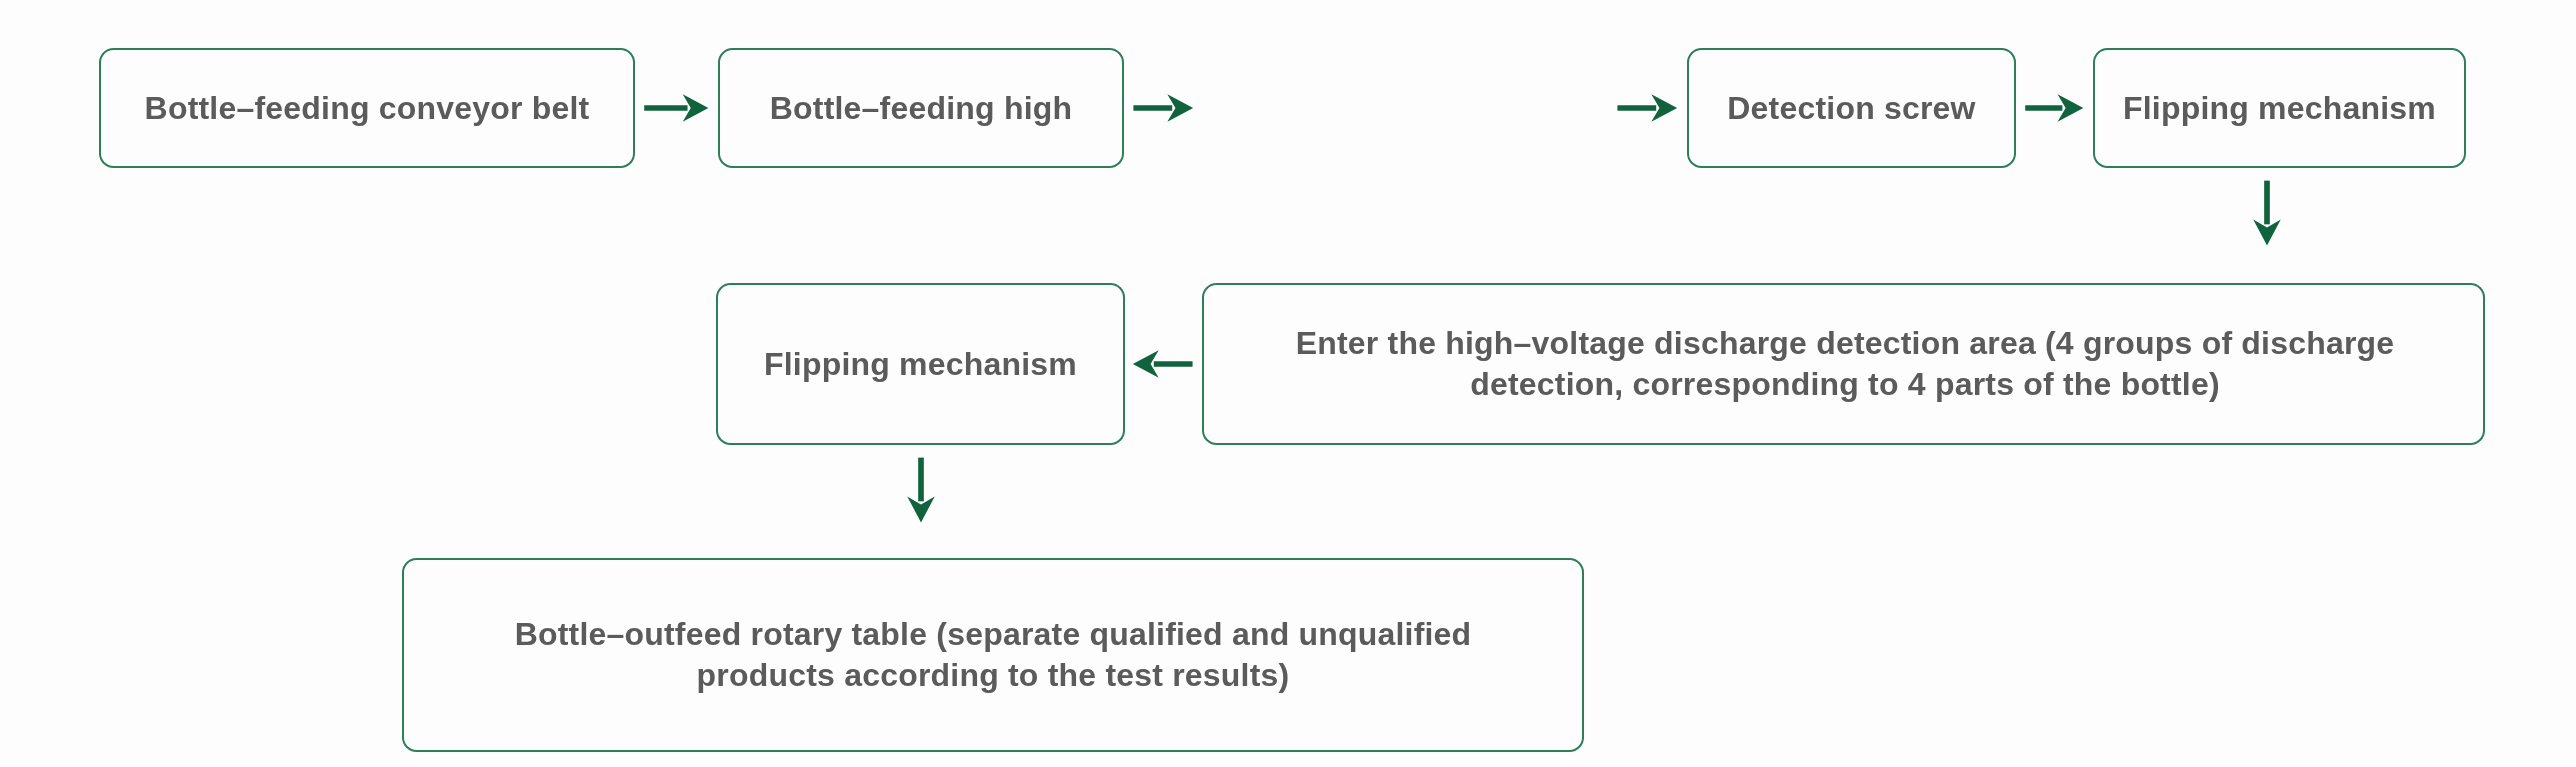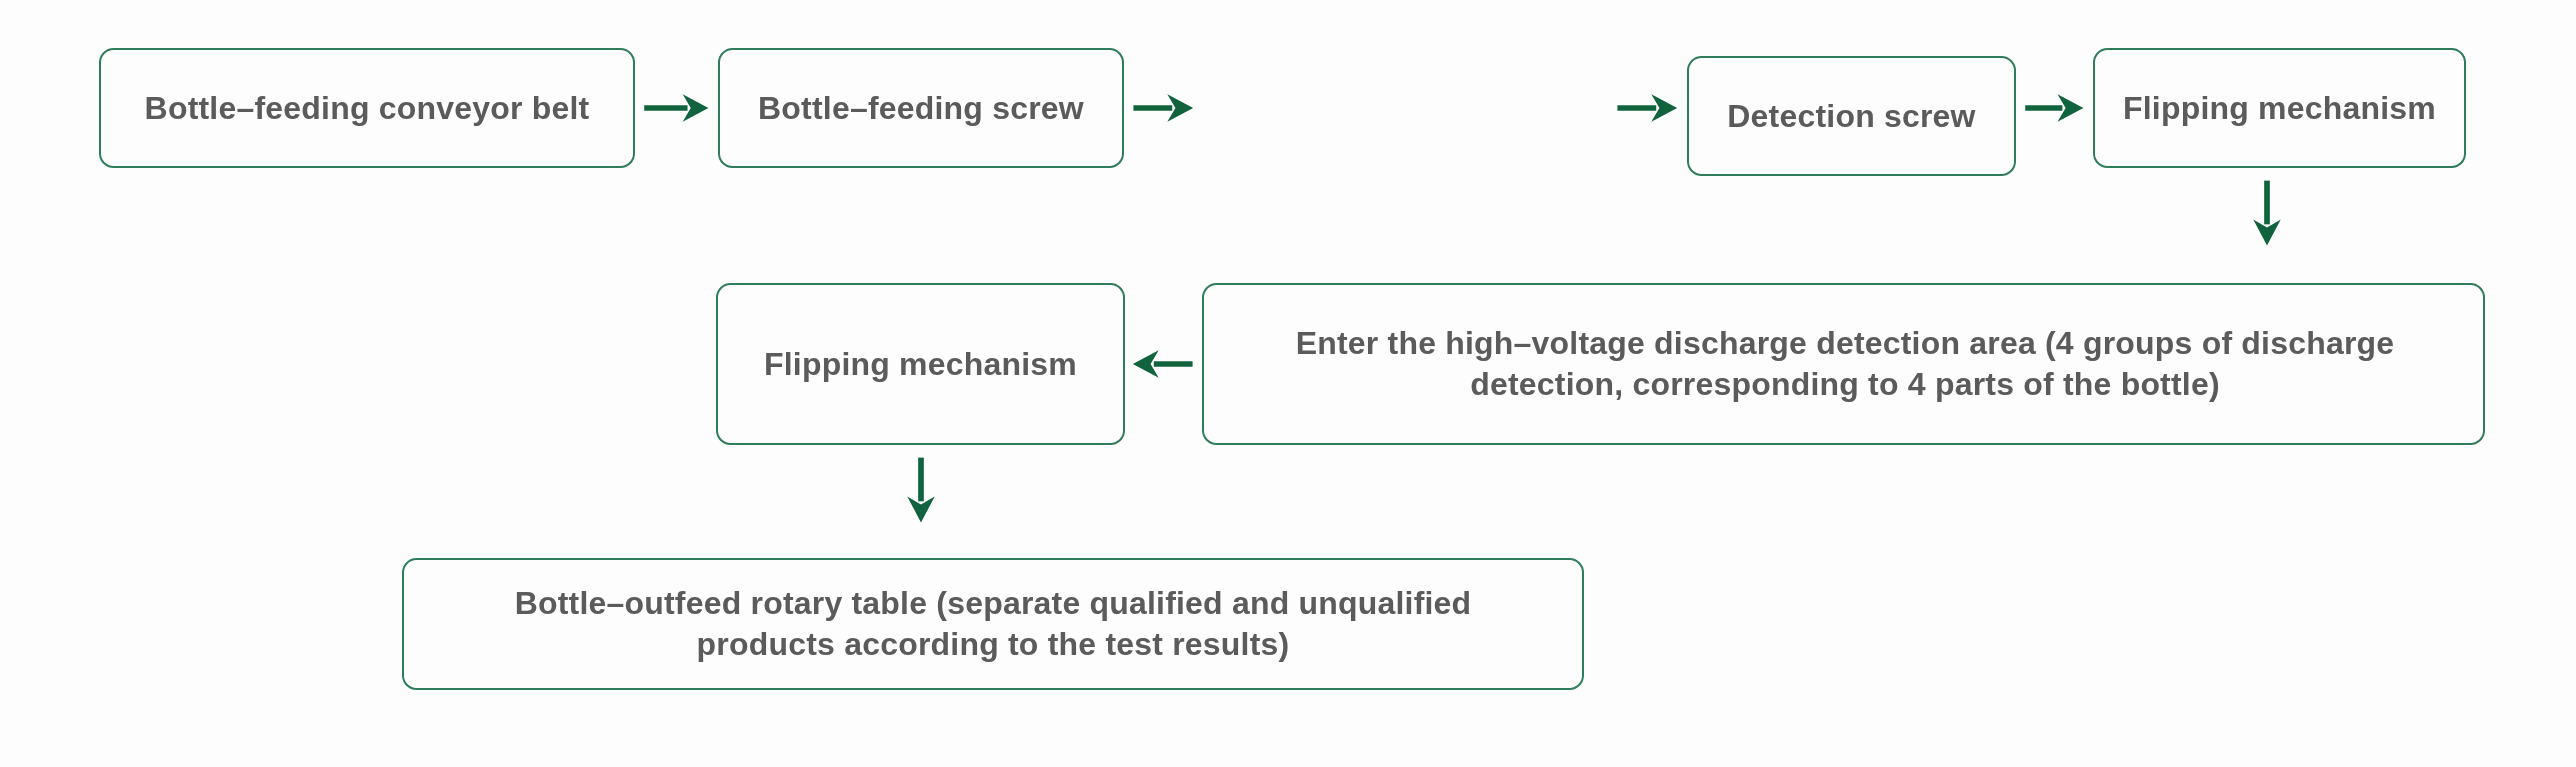--- a/index.html
+++ b/index.html
@@ -49,27 +49,27 @@
   .arrow {
     position: absolute;
     display: block;
   }
   .arrow svg { display: block; }
 
   
   .n1 { left: 99px;  top: 48px;  width: 536px; height: 120px; }
   .n2 { left: 718px;  top: 48px;  width: 406px; height: 120px; }
   .n3 { left: 1202px; top: 48px;  width: 406px; height: 120px; }
-  .n4 { left: 1687px; top: 48px;  width: 329px; height: 120px; margin-top: 8px; }
+  .n4 { left: 1687px; top: 48px;  width: 329px; height: 120px; }
   .n5 { left: 2093px; top: 48px;  width: 373px; height: 120px; }
 
   .n6 { left: 716px;  top: 283px; width: 409px; height: 162px; }
   .n7 { left: 1202px; top: 283px; width: 1283px; height: 162px; padding-left: 24px; }
 
-  .n8 { left: 402px;  top: 558px; width: 1182px; height: 132px; }
+  .n8 { left: 402px;  top: 558px; width: 1182px; height: 194px; }
 
   
   .a1 { left: 641px;  top: 87px;  width: 69px;  height: 42px; }
   .a2 { left: 1130px; top: 87px;  width: 65px;  height: 42px; }
   .a3 { left: 1614px; top: 87px;  width: 65px;  height: 42px; }
   .a4 { left: 2022px; top: 87px;  width: 63px;  height: 42px; }
   .a5 { left: 2245px; top: 179px;  width: 44px;  height: 68px; }
   .a6 { left: 1131px; top: 343px;  width: 65px;  height: 42px; }
   .a7 { left: 899px; top: 456px;  width: 44px;  height: 68px; }
 </style>
@@ -83,21 +83,21 @@
   </div>
 
   <span class="arrow a1">
     <svg width="69" height="42" viewBox="0 0 86 52" aria-hidden="true">
       <line x1="4" y1="26" x2="58" y2="26" stroke="#10633d" stroke-width="7"></line>
       <path d="M52 9 L84 26 L52 43 L62 26 Z" fill="#10633d"></path>
     </svg>
   </span>
 
   <div class="node n2">
-    <span class="node-label">Bottle–feeding screw</span>
+    <span class="node-label">Bottle–feeding high</span>
   </div>
 
   <span class="arrow a2">
     <svg width="65" height="42" viewBox="0 0 80 52" aria-hidden="true">
       <line x1="4" y1="26" x2="52" y2="26" stroke="#10633d" stroke-width="7"></line>
       <path d="M46 9 L78 26 L46 43 L56 26 Z" fill="#10633d"></path>
     </svg>
   </span>
 
 

